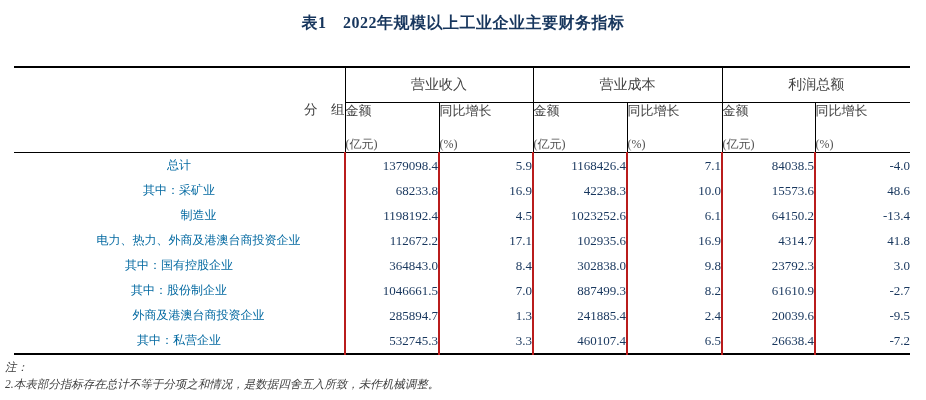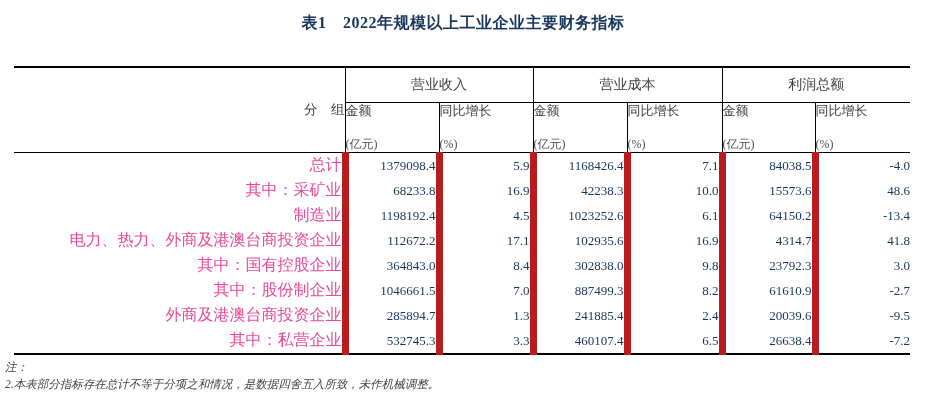--- a/index.html
+++ b/index.html
@@ -33,25 +33,25 @@
     height:34px; font-size:14px; color:#404040; text-align:center;
     border-left:1px solid #000; border-bottom:1px solid #000;
   }
   .th-sub {
     height:40px; text-align:left; font-size:13px; color:#404040;
     border-left:1px solid #000; border-bottom:1px solid #000;
   }
   .th-sub span { display:block; line-height:1.3; }
   .th-sub .sub2 { font-size:12px; color:#4d4d4d;margin-top:17px; }
   .fin-table tbody td { height:25px; }
-  .c-label { font-size:16px; color:#ec4899; text-align:right; }
+  .c-label { font-size:12px; color:#0369a1; text-align:center; }
   .c-label.indent { padding-left:39px; }
   .c-num {
     font-size:13px; color:#17365d; text-align:right; padding-right:8px;
-    border-left:7px solid #b91c1c;
+    border-left:2px solid #b91c1c;
     font-family:"Liberation Serif","DejaVu Serif",serif;
   }
   .notes {
     margin:4px 0 0 5px;
     font-size:11.5px;
     line-height:16.5px;
     font-style:italic;
     color:#404040;
   }
   .notes div { white-space:nowrap; }

